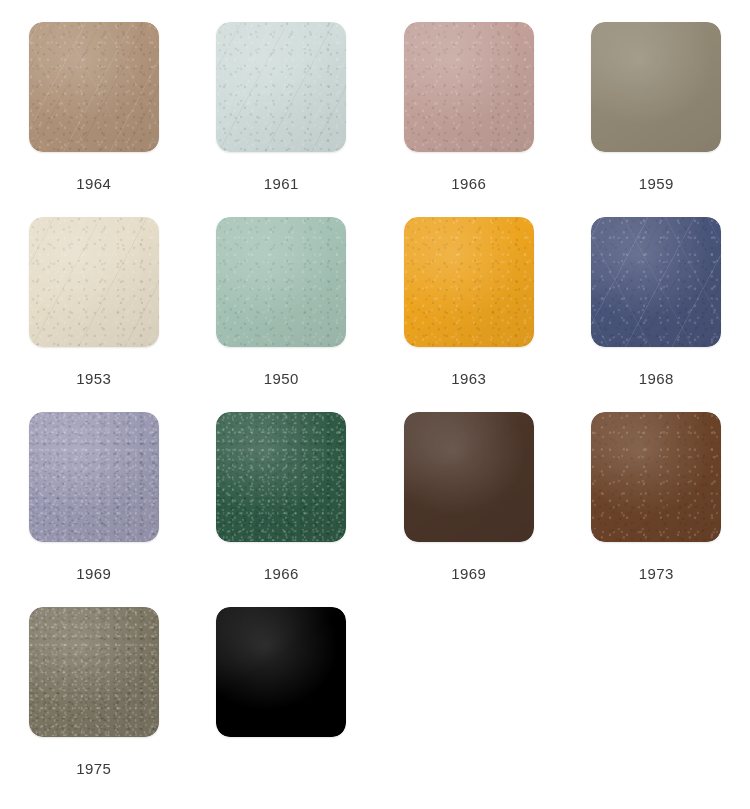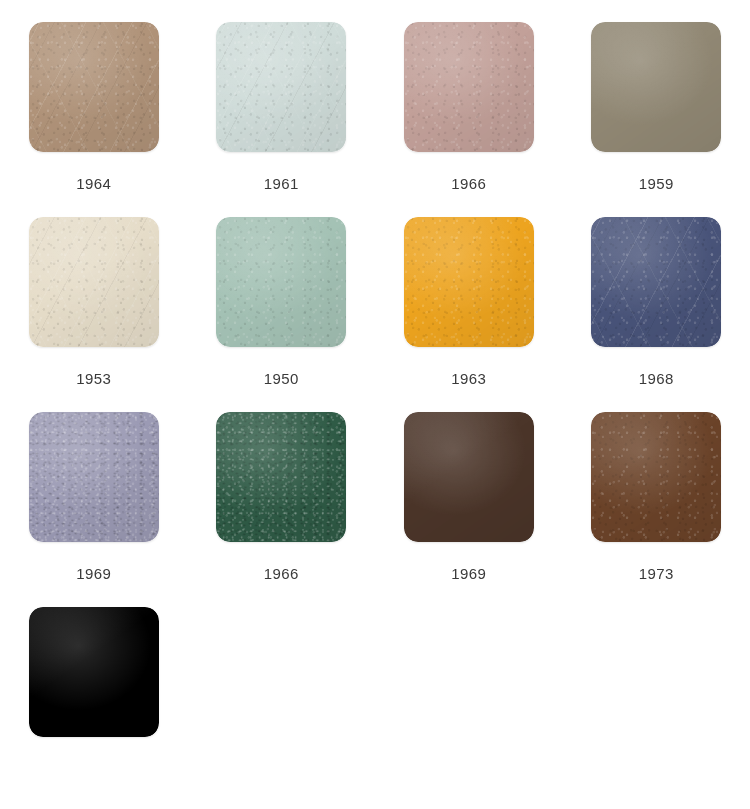--- a/index.html
+++ b/index.html
@@ -254,19 +254,30 @@
           <div class="chip-base" style="background: rgb(107, 67, 41);"></div>
           <div class="tex-grain"></div>
           <div class="tex-sheen"></div>
         </div>
       </div>
       <div class="chip-label">1973</div>
     </div>
     <div class="swatch-cell">
       <div class="chip-wrap">
         <div class="chip">
+          <div class="chip-base" style="background: rgb(124, 118, 99);"></div>
+          <div class="tex-pebble"></div>
+          <div class="tex-grain"></div>
+          <div class="tex-sheen"></div>
+        </div>
+      </div>
+      <div class="chip-label">1975</div>
+    </div>
+    <div class="swatch-cell">
+      <div class="chip-wrap">
+        <div class="chip">
           <div class="chip-base" style="background: rgb(0, 0, 0);"></div>
           <div class="tex-sheen"></div>
         </div>
       </div>
       <div class="chip-label"></div>
     </div>
   </div>
 
 </body></html>

